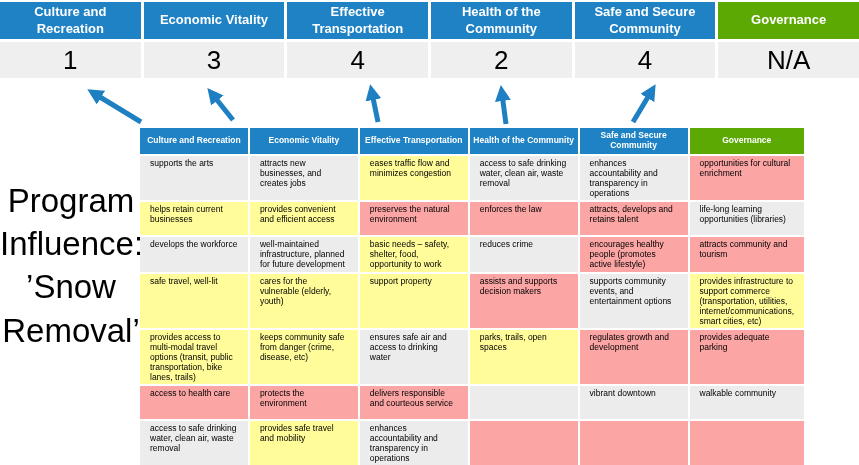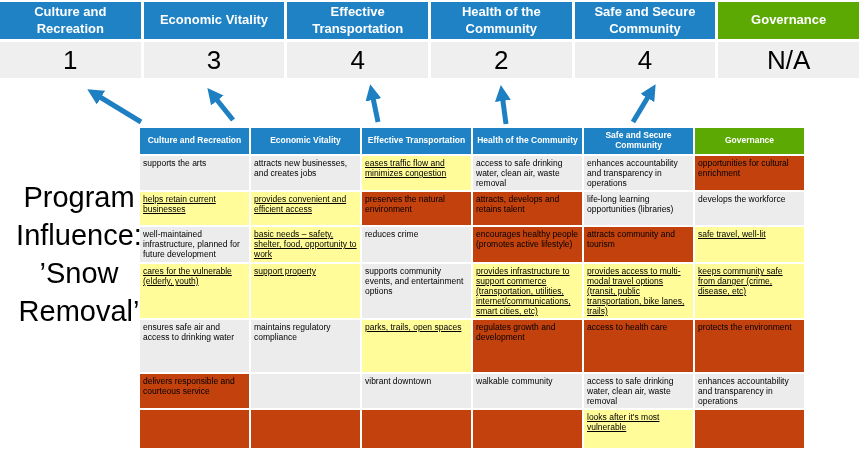--- a/index.html
+++ b/index.html
@@ -19,40 +19,40 @@
   }
   .sum-h.green{background:var(--green);}
   .sum-s{
     background:var(--score_bg);font-size:26px;
     display:flex;align-items:center;justify-content:center;text-align:center;
   }
   
   .arrows{position:absolute;left:0;top:78px;width:859px;height:50px;}
   
   .title{
-    position:absolute;left:8px;top:179px;width:142px;
-    font-size:29px;line-height:1.31;text-align:center;color:#000;
+    position:absolute;left:0;top:179px;width:142px;
+    font-size:33px;line-height:1.31;text-align:center;color:#000;
   }
   
   .matrix{
     position:absolute;left:140px;top:128px;width:664px;
     display:grid;grid-template-columns:repeat(6,1fr);
     grid-template-rows:26px minmax(33px,auto) minmax(33px,auto) minmax(35px,auto)
       minmax(32px,auto) minmax(52px,auto) minmax(33px,auto) minmax(38px,auto) minmax(29px,auto);
     gap:2px;background:#fff;
   }
   .mx-h{
     background:var(--blue);color:#fff;font-weight:bold;font-size:8.5px;line-height:1.15;
     display:flex;align-items:center;justify-content:center;text-align:center;padding:1px 2px;
   }
   .mx-h.green{background:var(--green);}
-  .mx-c{font-size:8.5px;line-height:1.18;padding:2px 3px;box-sizing:border-box;}
+  .mx-c{font-size:8.5px;line-height:1.18;padding:2px 10px;box-sizing:border-box;}
   .bg-gray{background:var(--gray_row);}
-  .bg-white{background:#c2410c;}
-  .bg-yellow{background:var(--yellow);text-decoration:underline;}
+  .bg-white{background:#fca5a5;}
+  .bg-yellow{background:var(--yellow);}
 </style>
 </head>
 <body>
 
 <div class="summary">
     <div class="sum-h blue">Culture and Recreation</div>
     <div class="sum-h blue">Economic Vitality</div>
     <div class="sum-h blue">Effective Transportation</div>
     <div class="sum-h blue">Health of the Community</div>
     <div class="sum-h blue">Safe and Secure Community</div>
@@ -89,46 +89,49 @@
     <div class="mx-h green">Governance</div>
     <div class="mx-c bg-gray">supports the arts</div>
     <div class="mx-c bg-gray">attracts new businesses, and creates jobs</div>
     <div class="mx-c bg-yellow">eases traffic flow and minimizes congestion</div>
     <div class="mx-c bg-gray">access to safe drinking water, clean air, waste removal</div>
     <div class="mx-c bg-gray">enhances accountability and transparency in operations</div>
     <div class="mx-c bg-white">opportunities for cultural enrichment</div>
     <div class="mx-c bg-yellow">helps retain current businesses</div>
     <div class="mx-c bg-yellow">provides convenient and efficient access</div>
     <div class="mx-c bg-white">preserves the natural environment</div>
+    <div class="mx-c bg-white">enforces the law</div>
     <div class="mx-c bg-white">attracts, develops and retains talent</div>
     <div class="mx-c bg-gray">life-long learning opportunities (libraries)</div>
     <div class="mx-c bg-gray">develops the workforce</div>
     <div class="mx-c bg-gray">well-maintained infrastructure, planned for future development</div>
     <div class="mx-c bg-yellow">basic needs – safety, shelter, food, opportunity to work</div>
     <div class="mx-c bg-gray">reduces crime</div>
     <div class="mx-c bg-white">encourages healthy people (promotes active lifestyle)</div>
     <div class="mx-c bg-white">attracts community and tourism</div>
     <div class="mx-c bg-yellow">safe travel, well-lit</div>
     <div class="mx-c bg-yellow">cares for the vulnerable (elderly, youth)</div>
     <div class="mx-c bg-yellow">support property</div>
+    <div class="mx-c bg-white">assists and supports decision makers</div>
     <div class="mx-c bg-gray">supports community events, and entertainment options</div>
     <div class="mx-c bg-yellow">provides infrastructure to support commerce (transportation, utilities, internet/communications, smart cities, etc)</div>
     <div class="mx-c bg-yellow">provides access to multi-modal travel options (transit, public transportation, bike lanes, trails)</div>
     <div class="mx-c bg-yellow">keeps community safe from danger (crime, disease, etc)</div>
     <div class="mx-c bg-gray">ensures safe air and access to drinking water</div>
-    <div class="mx-c bg-gray">maintains regulatory compliance</div>
     <div class="mx-c bg-yellow">parks, trails, open spaces</div>
     <div class="mx-c bg-white">regulates growth and development</div>
+    <div class="mx-c bg-white">provides adequate parking</div>
     <div class="mx-c bg-white">access to health care</div>
     <div class="mx-c bg-white">protects the environment</div>
     <div class="mx-c bg-white">delivers responsible and courteous service</div>
     <div class="mx-c bg-gray"></div>
     <div class="mx-c bg-gray">vibrant downtown</div>
     <div class="mx-c bg-gray">walkable community</div>
     <div class="mx-c bg-gray">access to safe drinking water, clean air, waste removal</div>
+    <div class="mx-c bg-yellow">provides safe travel and mobility</div>
     <div class="mx-c bg-gray">enhances accountability and transparency in operations</div>
     <div class="mx-c bg-white"></div>
     <div class="mx-c bg-white"></div>
     <div class="mx-c bg-white"></div>
     <div class="mx-c bg-white"></div>
     <div class="mx-c bg-yellow">looks after it's most vulnerable</div>
     <div class="mx-c bg-white"></div>
   </div>
 
 </body></html>

